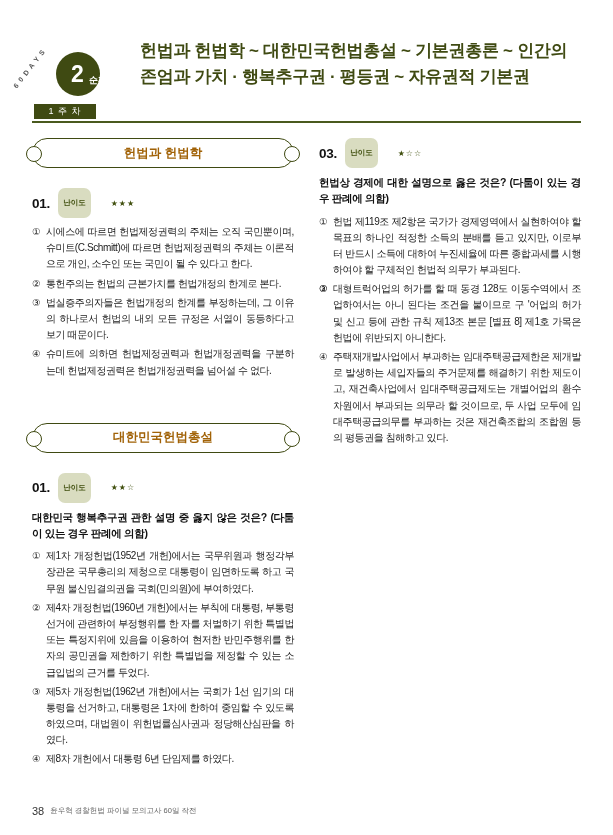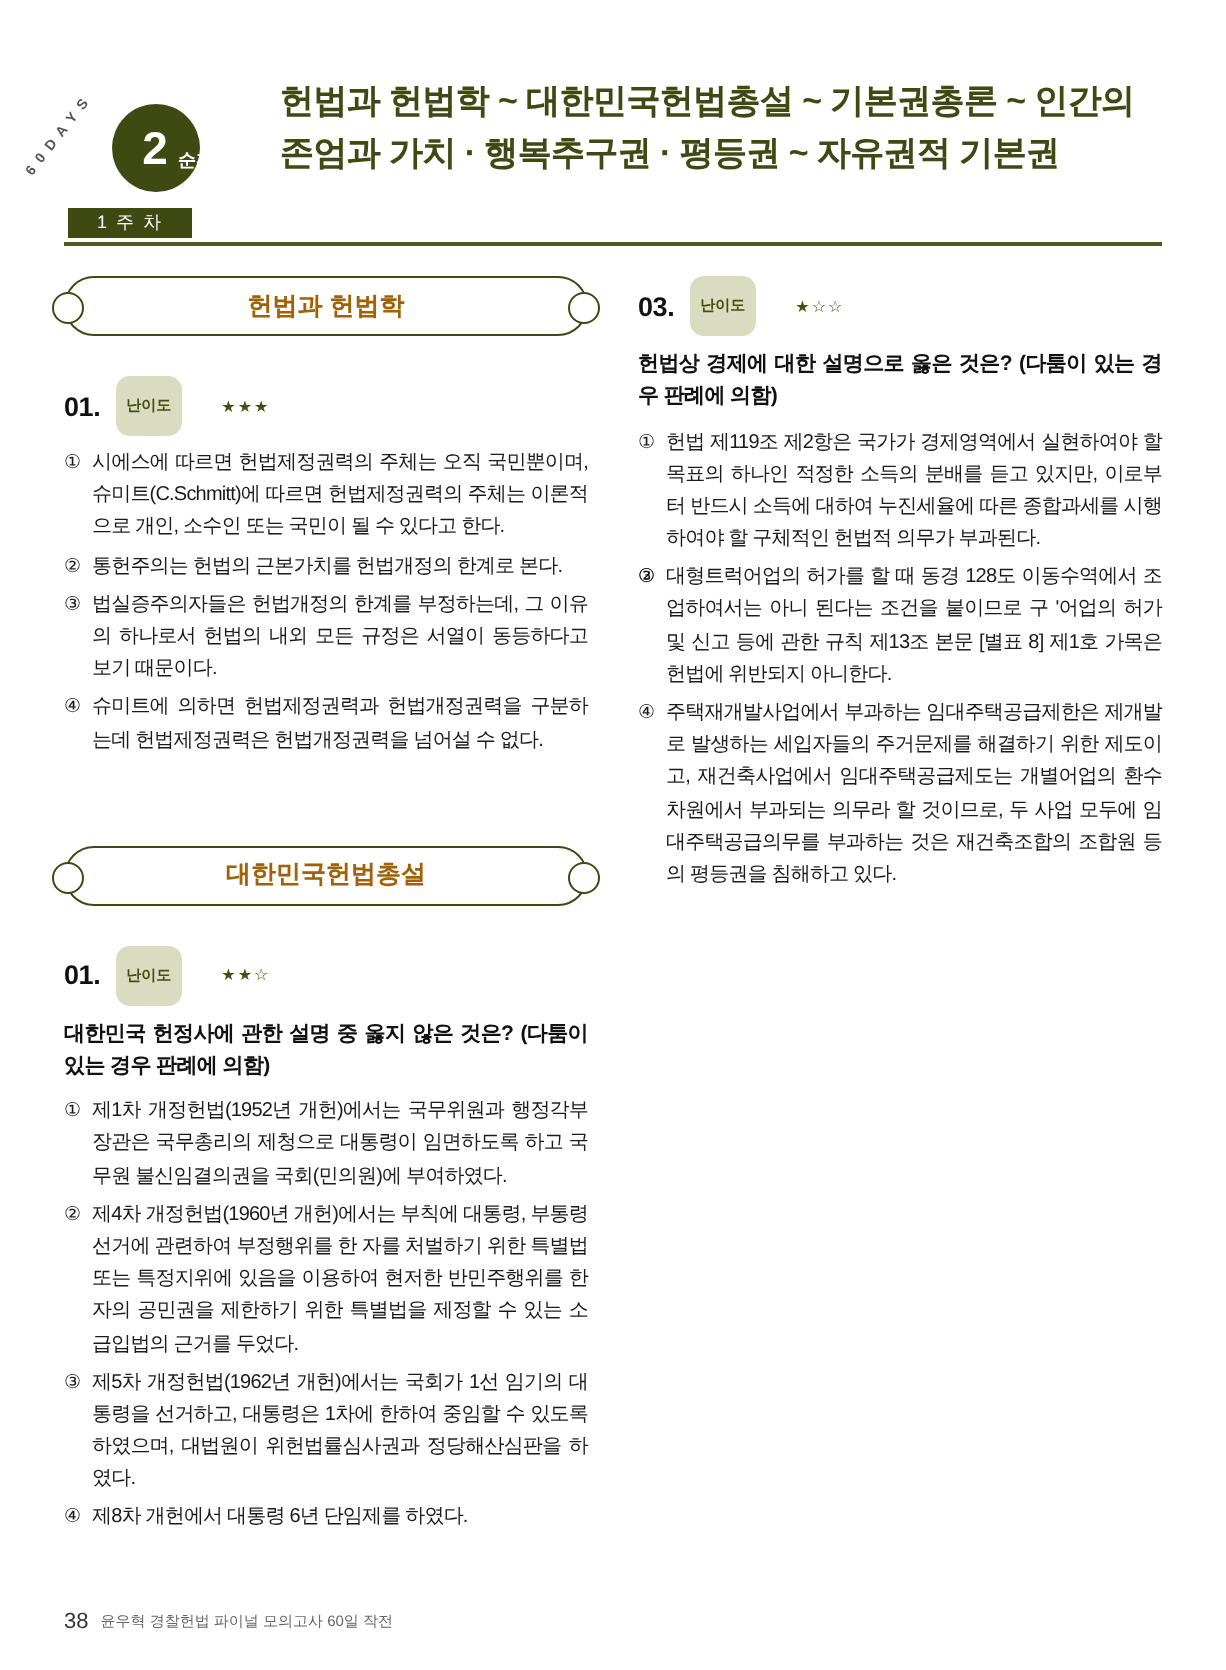--- a/index.html
+++ b/index.html
@@ -248,21 +248,21 @@
   <div class="spacer-lg"></div>
 
   <div class="section-title">대한민국헌법총설</div>
 
   <div class="q-block">
     <div class="q-head">
       <span class="q-num">01.</span>
       <span class="diff-pill">난이도</span>
       <span class="stars">★★☆</span>
     </div>
-    <div class="q-stem">대한민국 헌정사에 관한 설명 중 옳지 않은 것은? (다툼이 있는 경우 판례에 의함)</div>
+    <div class="q-stem">대한민국 행복추구권 관한 설명 중 옳지 않은 것은? (다툼이 있는 경우 판례에 의함)</div>
     <ol class="choices">
       <li><span class="marker">①</span><span>제1차 개정헌법(1952년 개헌)에서는 국무위원과 행정각부장관은 국무총리의 제청으로 대통령이 임면하도록 하고 국무원 불신임결의권을 국회(민의원)에 부여하였다.</span></li>
       <li><span class="marker">②</span><span>제4차 개정헌법(1960년 개헌)에서는 부칙에 대통령, 부통령 선거에 관련하여 부정행위를 한 자를 처벌하기 위한 특별법 또는 특정지위에 있음을 이용하여 현저한 반민주행위를 한 자의 공민권을 제한하기 위한 특별법을 제정할 수 있는 소급입법의 근거를 두었다.</span></li>
       <li><span class="marker">③</span><span>제5차 개정헌법(1962년 개헌)에서는 국회가 1선 임기의 대통령을 선거하고, 대통령은 1차에 한하여 중임할 수 있도록 하였으며, 대법원이 위헌법률심사권과 정당해산심판을 하였다.</span></li>
       <li><span class="marker">④</span><span>제8차 개헌에서 대통령 6년 단임제를 하였다.</span></li>
     </ol>
   </div>
 </div>
 
 <div class="col col-right">

